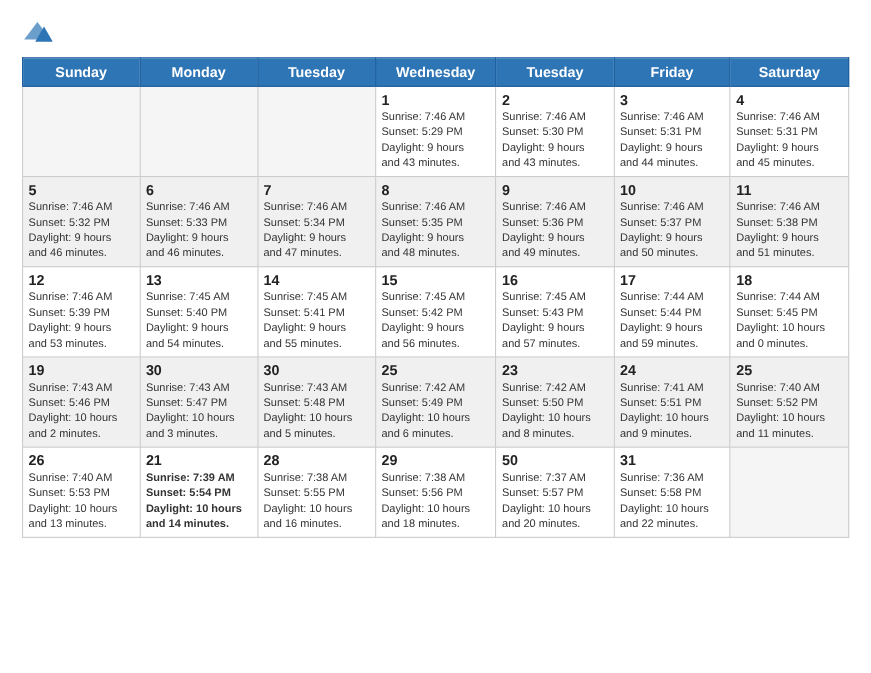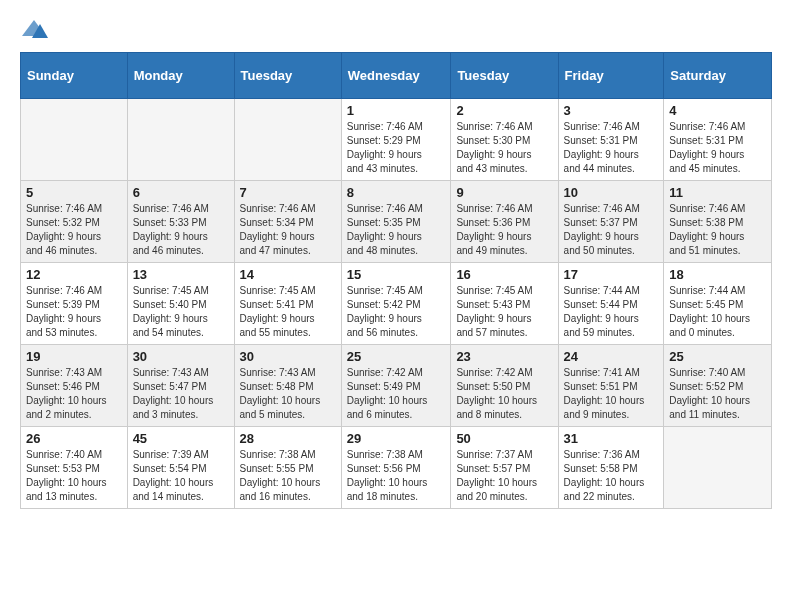--- a/index.html
+++ b/index.html
@@ -52,22 +52,22 @@
       color: #444;
     }
     .calendar-table {
       width: 100%;
       border-collapse: collapse;
       border: 1px solid #bbb;
     }
     .calendar-table th {
       background: #2e75b6;
       color: #fff;
-      text-align: left;
-      padding: 15px 6px;
+      text-align: center;
+      padding: 5px 6px;
       font-size: 13px;
       border: 1px solid #2060a0;
     }
     .calendar-table td {
       border: 1px solid #ccc;
       vertical-align: top;
       padding: 4px 5px;
       font-size: 10.5px;
       color: #222;
       height: 82px;
@@ -319,22 +319,22 @@
         </tr>
         <tr class="row-stripe-light">
           <td>
             <div class="day-number">26</div>
             <div class="day-info" style="white-space: pre-line;">Sunrise: 7:40 AM
 Sunset: 5:53 PM
 Daylight: 10 hours
 and 13 minutes.</div>
           </td>
           <td>
-            <div class="day-number">45</div>
-            <div class="day-info" style="white-space: pre-line;">Sunrise: 7:39 AM
+            <div class="day-number">21</div>
+            <div class="day-info" style="white-space: pre-line; font-weight: bold;">Sunrise: 7:39 AM
 Sunset: 5:54 PM
 Daylight: 10 hours
 and 14 minutes.</div>
           </td>
           <td>
             <div class="day-number">28</div>
             <div class="day-info" style="white-space: pre-line;">Sunrise: 7:38 AM
 Sunset: 5:55 PM
 Daylight: 10 hours
 and 16 minutes.</div>

